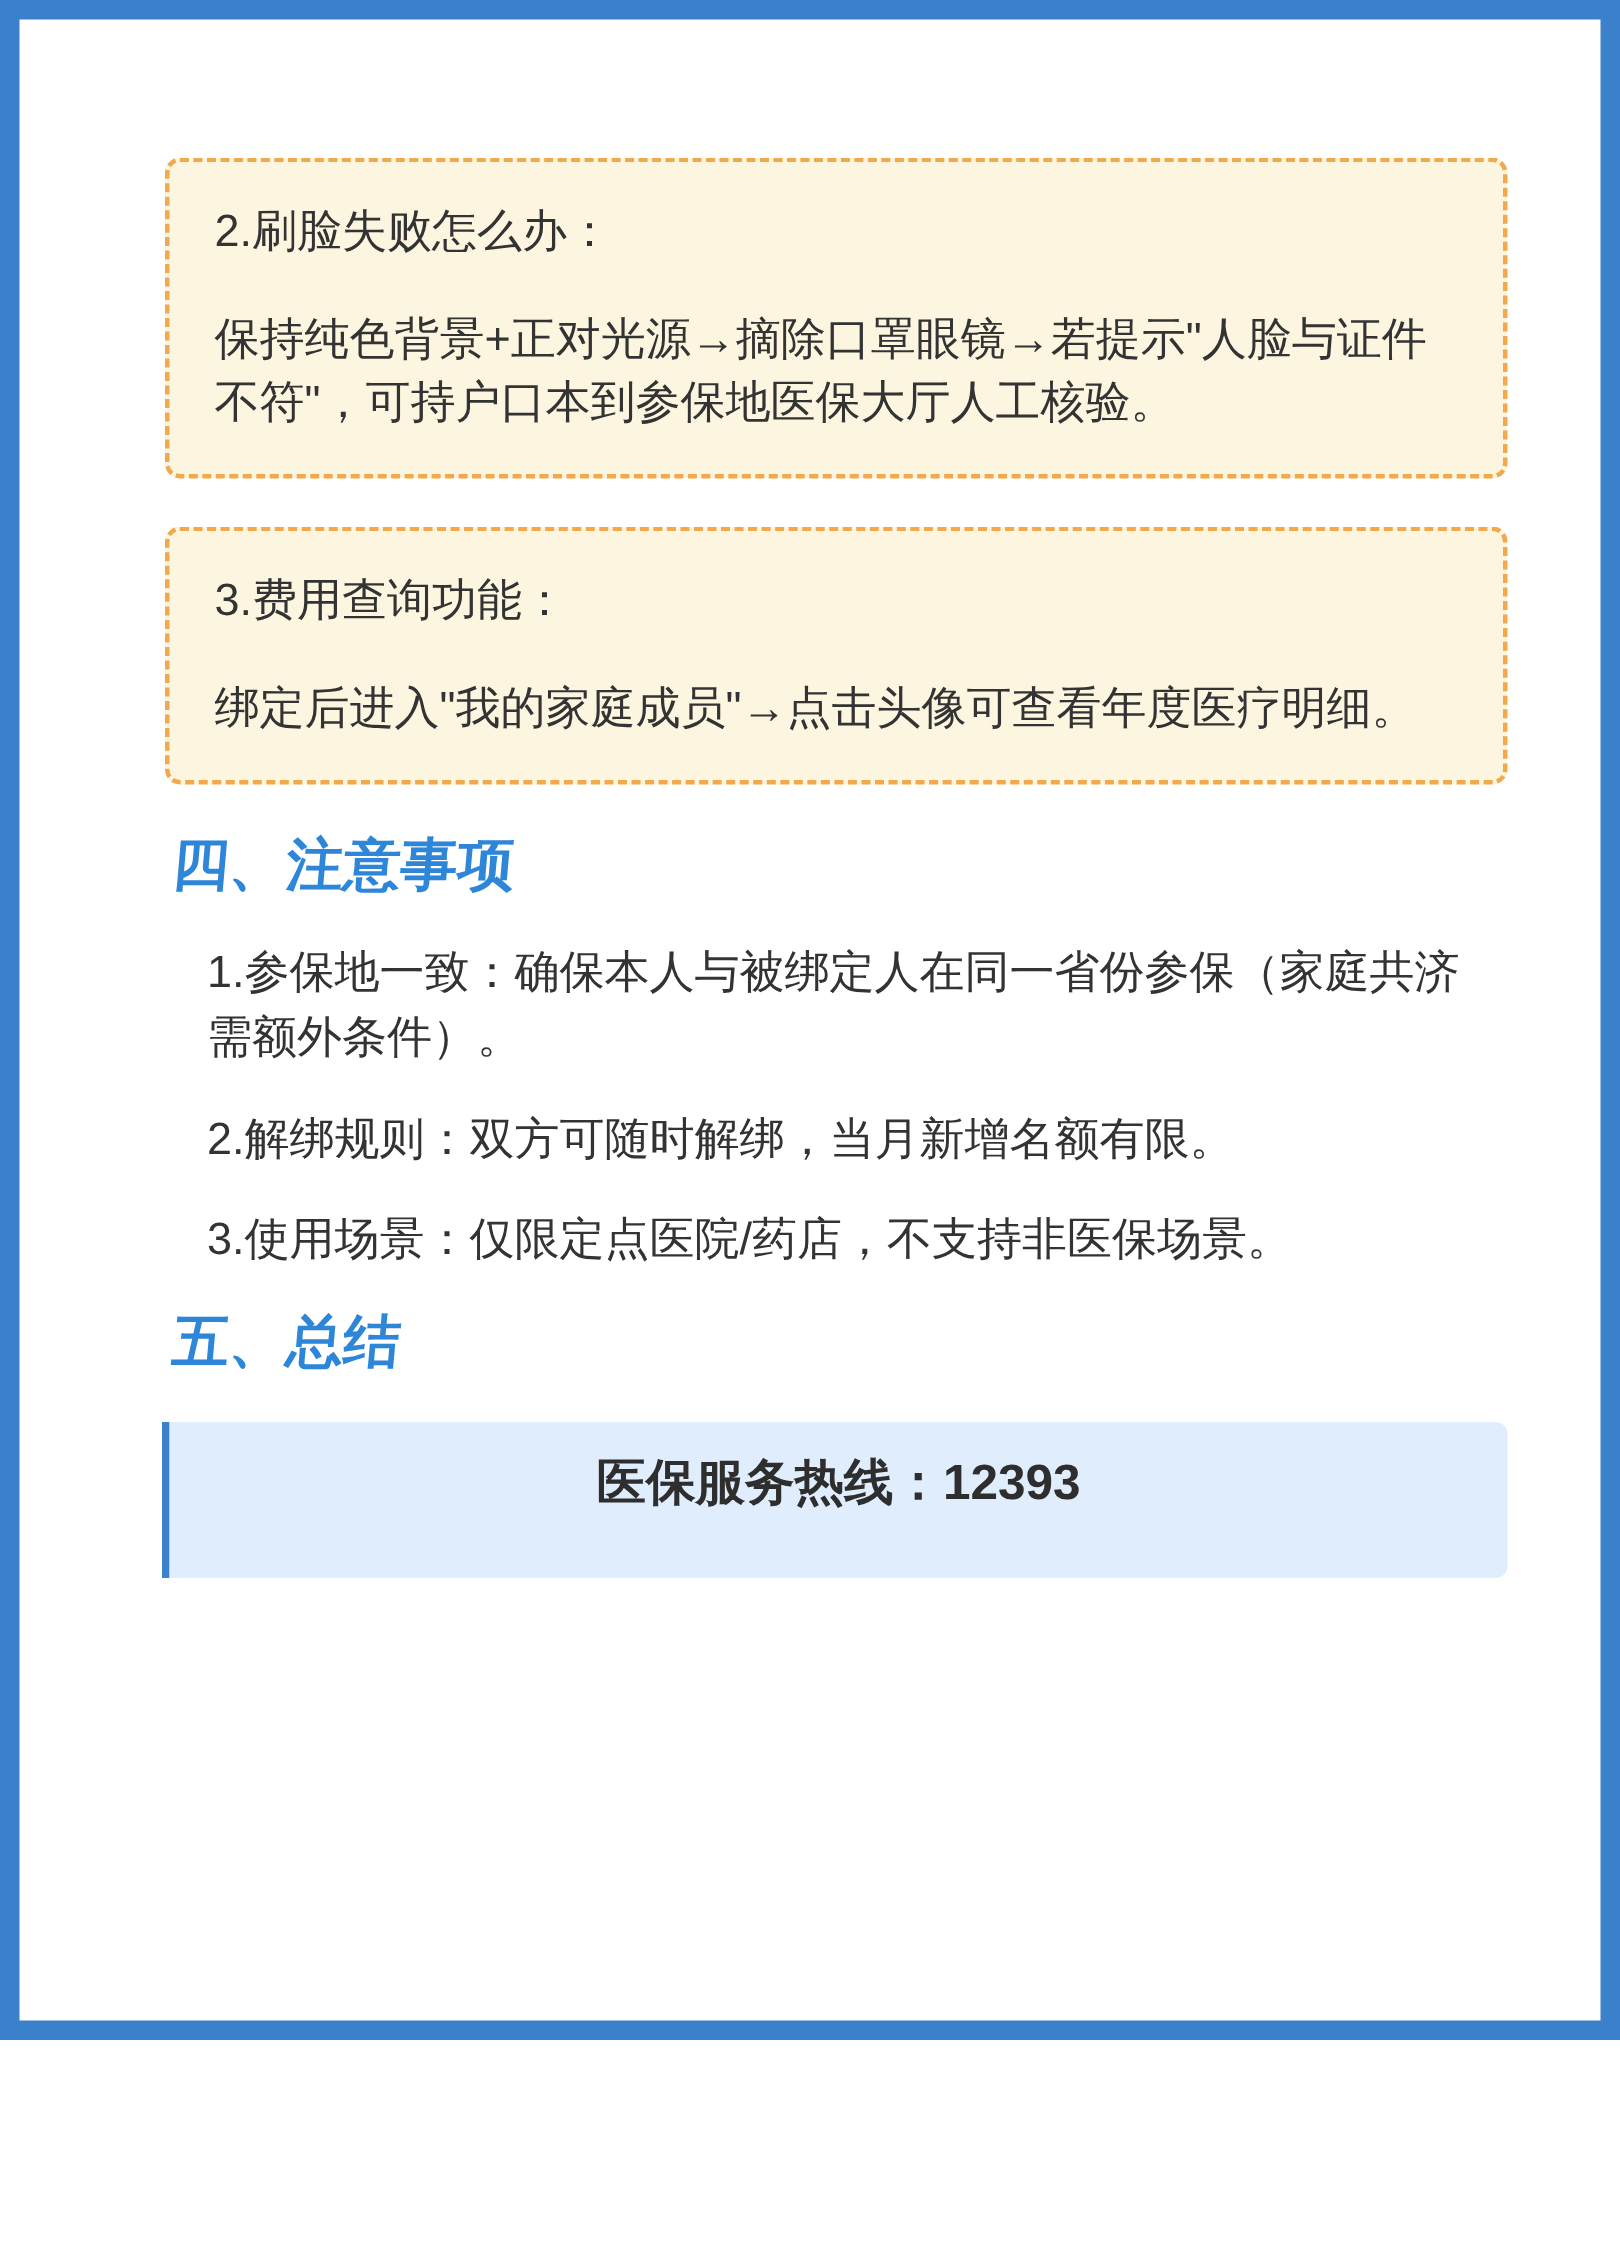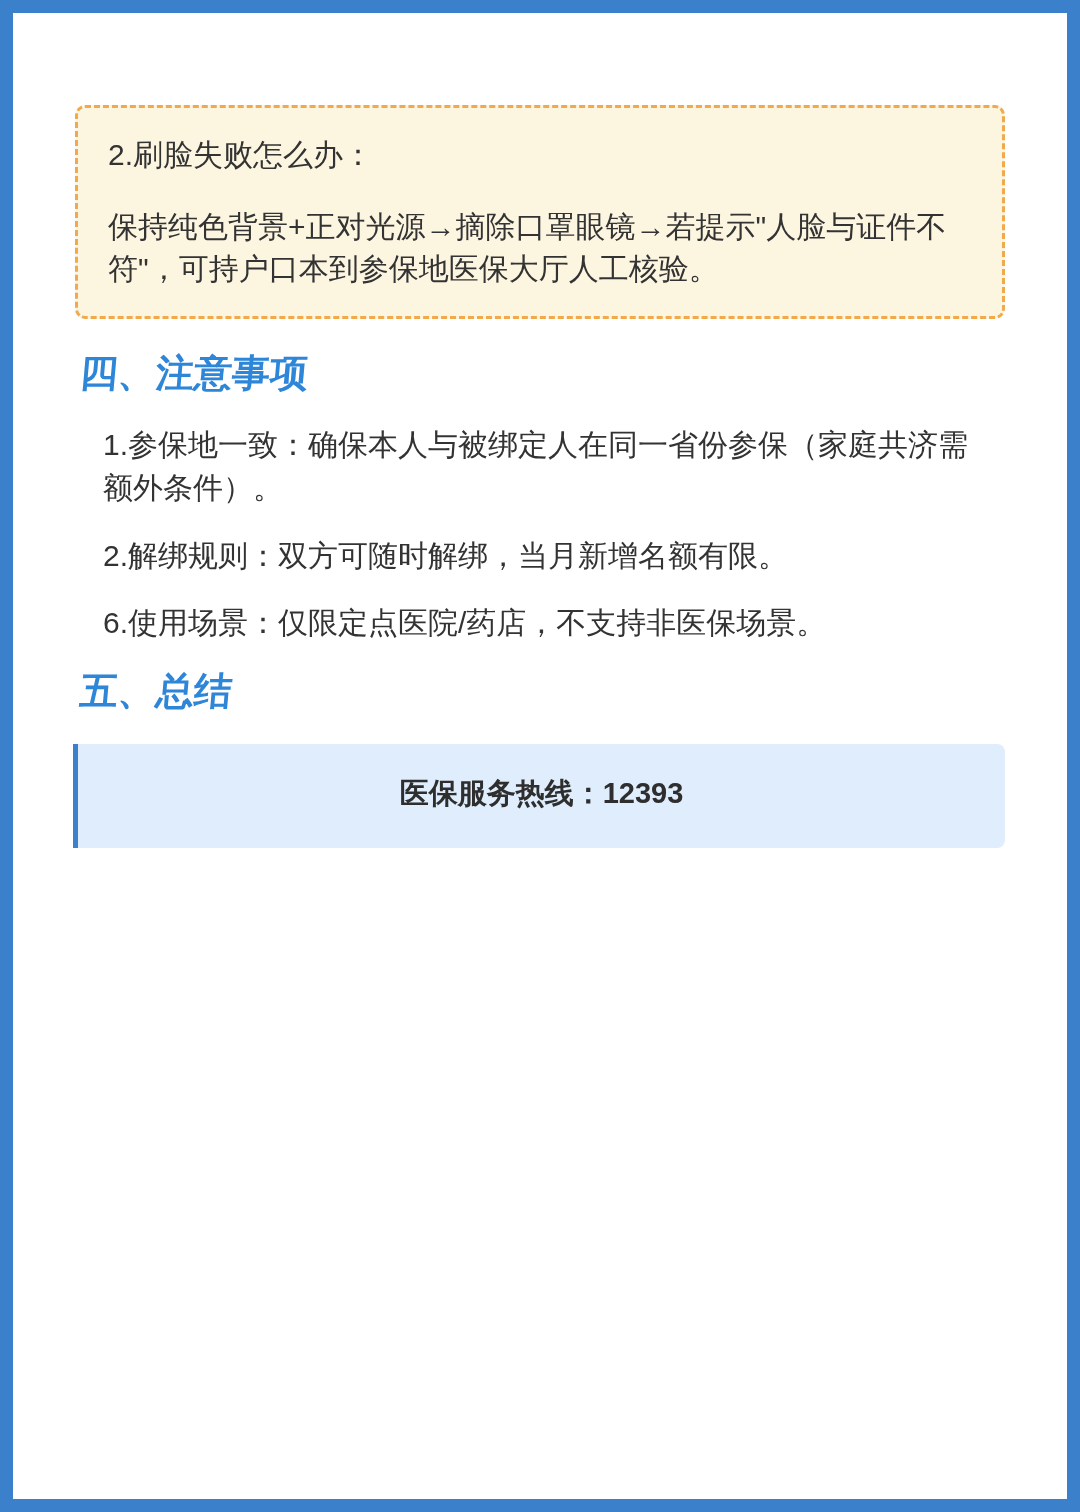--- a/index.html
+++ b/index.html
@@ -1,24 +1,25 @@
 <!DOCTYPE html>
 <html><head>
 <meta charset="utf-8">
 <style>
   html, body { margin: 0; padding: 0; background: #ffffff; }
   .page {
     box-sizing: border-box;
     width: 1080px;
-    height: 1512px;
+    height: 1360px;
     border: 13px solid #3b80ca;
     background: #ffffff;
     font-family: "Liberation Sans", sans-serif;
     color: #333333;
     overflow: hidden;
+    padding-left: 35px;
   }
   .content {
     box-sizing: border-box;
     width: 100%;
     height: 100%;
     padding: 92px 62px 0 62px;
   }
   .faq-box {
     box-sizing: border-box;
     background: #fcf5e0;
@@ -70,45 +71,49 @@
     box-sizing: border-box;
     margin: 30px 0 0 -2px;
     height: 104px;
     background: #dfedfc;
     border-left: 5px solid #3b80ca;
     border-radius: 0 8px 8px 0;
     text-align: center;
     padding-top: 18px;
   }
   .hotline-text {
-    font-size: 29px;
+    font-size: 33px;
     font-weight: bold;
     color: #2e2e2e;
-    margin: 12px;
+    margin: 0;
   }
 </style>
 </head>
 <body>
 
 <div class="page">
   <div class="content">
 
     <section class="faq-box">
       <p class="box-title">2.刷脸失败怎么办：</p>
       <p class="box-body">保持纯色背景+正对光源→摘除口罩眼镜→若提示"人脸与证件不符"，可持户口本到参保地医保大厅人工核验。</p>
     </section>
 
+    <section class="faq-box">
+      <p class="box-title">3.费用查询功能：</p>
+      <p class="box-body">绑定后进入"我的家庭成员"→点击头像可查看年度医疗明细。</p>
+    </section>
 
 
     <h2 class="section-heading">四、注意事项</h2>
 
     <ul class="note-list">
       <li class="note-item">1.参保地一致：确保本人与被绑定人在同一省份参保（家庭共济需额外条件）。</li>
       <li class="note-item">2.解绑规则：双方可随时解绑，当月新增名额有限。</li>
-      <li class="note-item">6.使用场景：仅限定点医院/药店，不支持非医保场景。</li>
+      <li class="note-item">3.使用场景：仅限定点医院/药店，不支持非医保场景。</li>
     </ul>
 
     <h2 class="section-heading second">五、总结</h2>
 
 
     <div class="hotline-bar">
       <p class="hotline-text">医保服务热线：12393</p>
     </div>
 
   </div>

